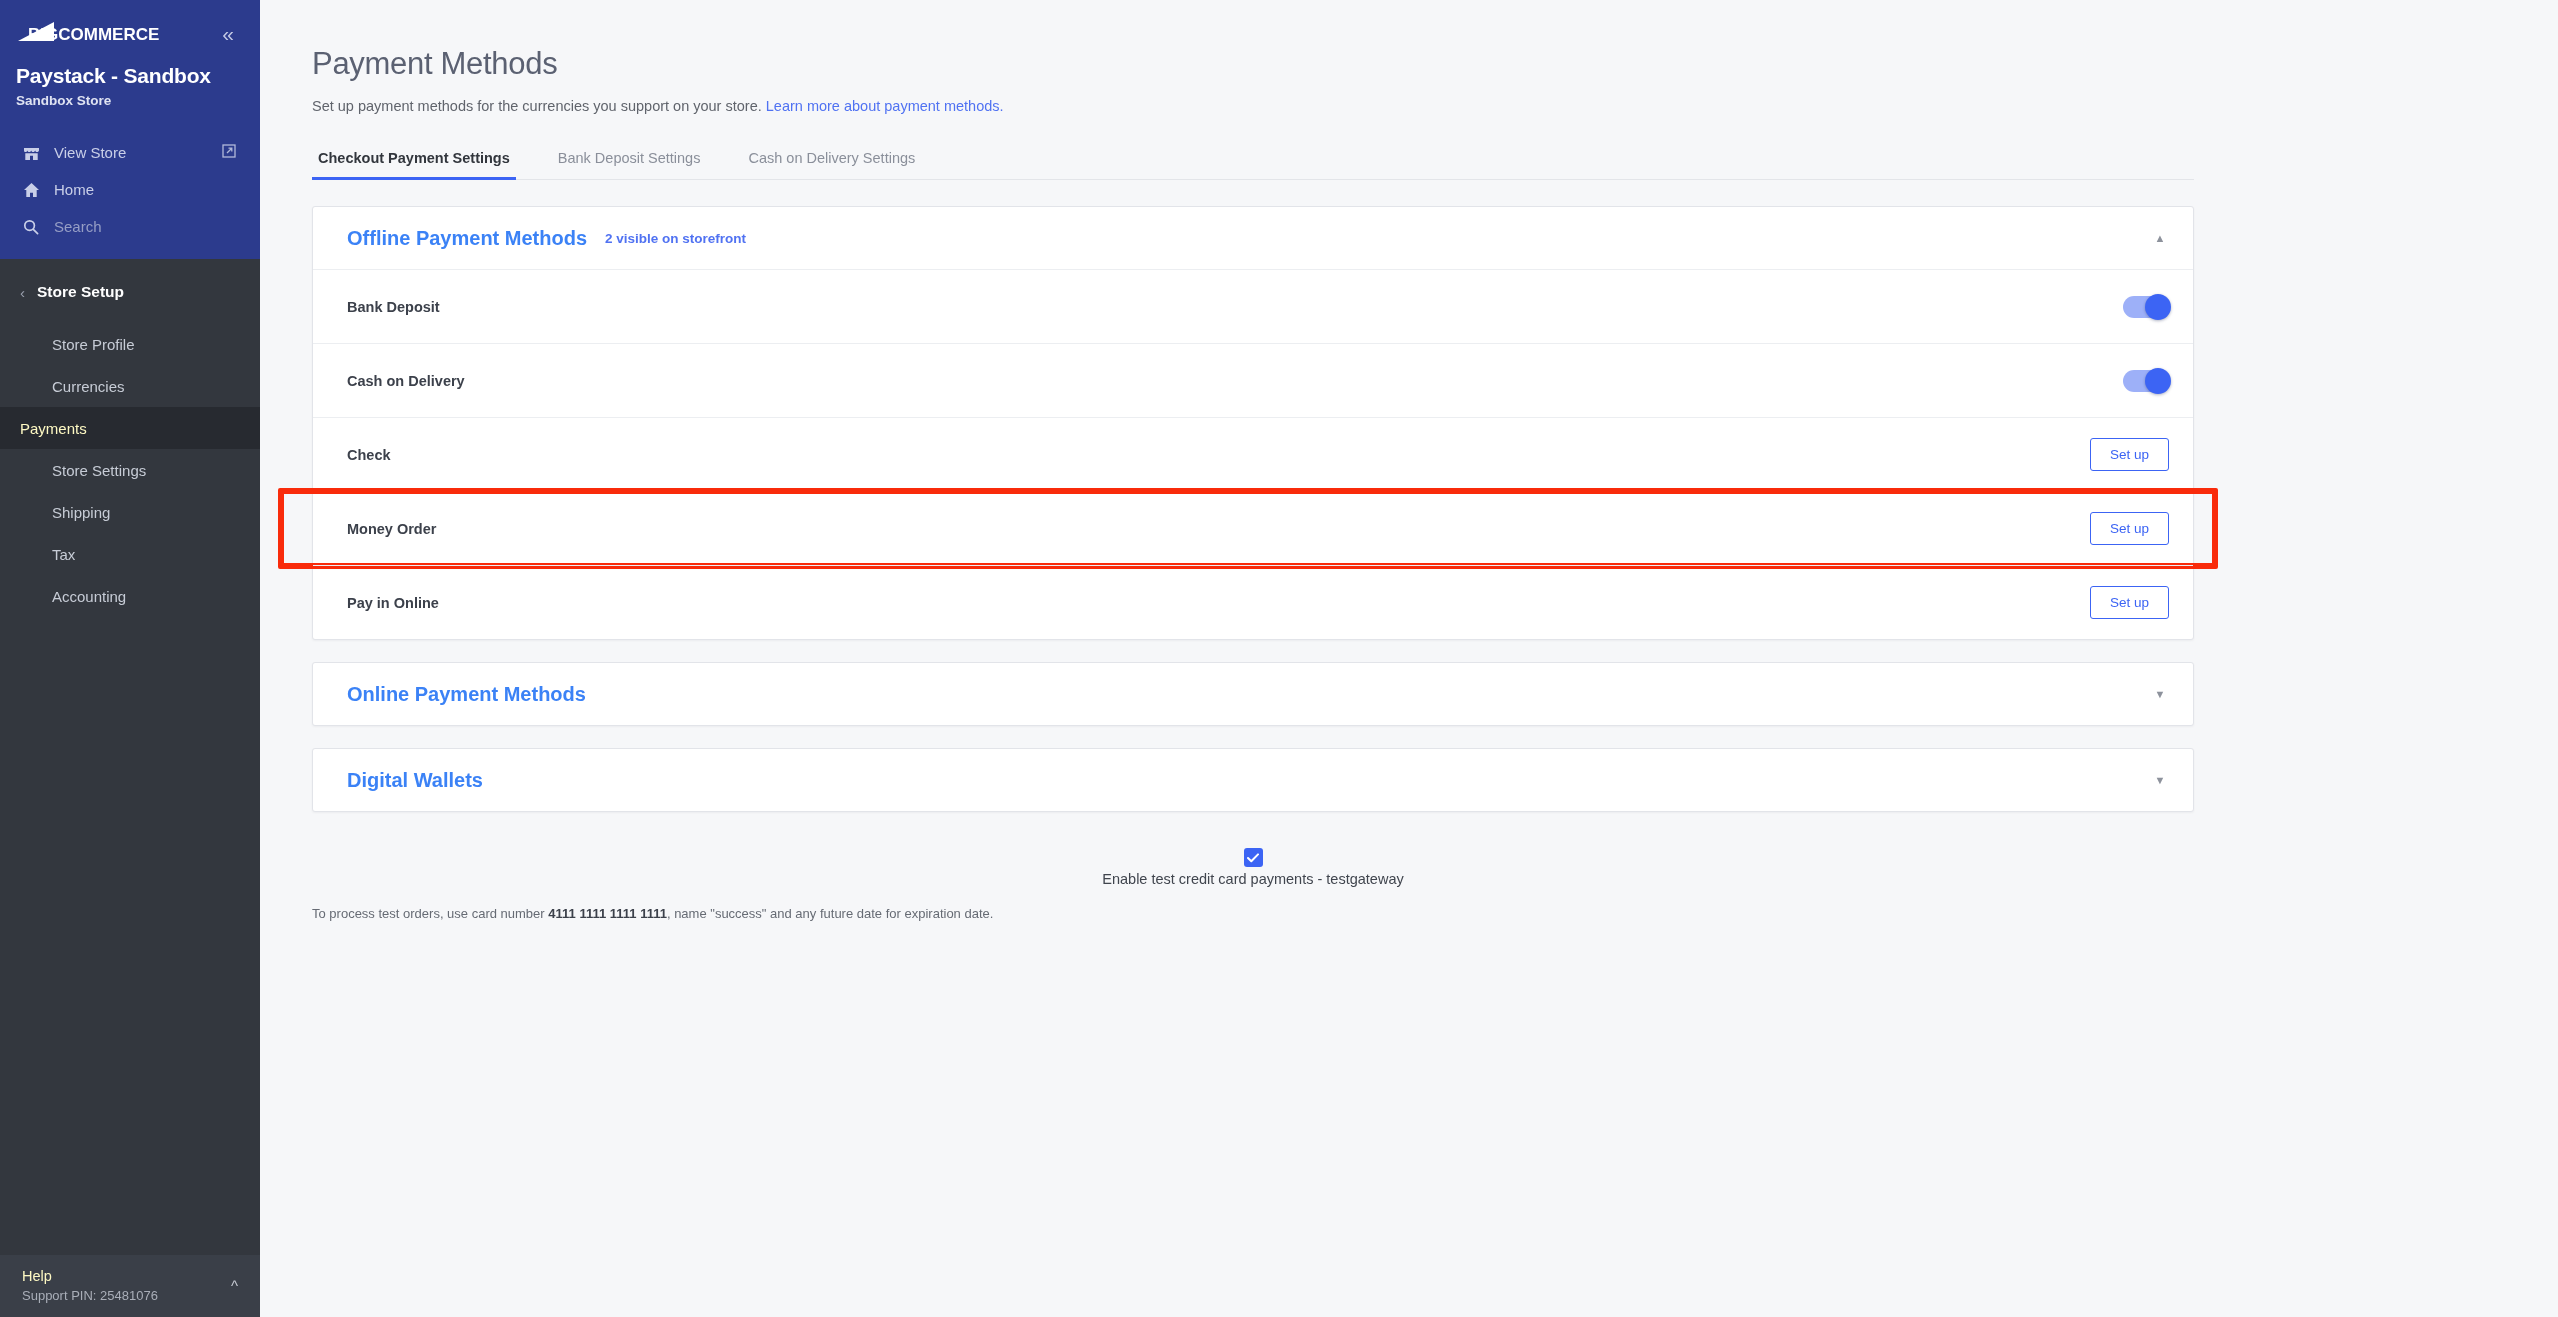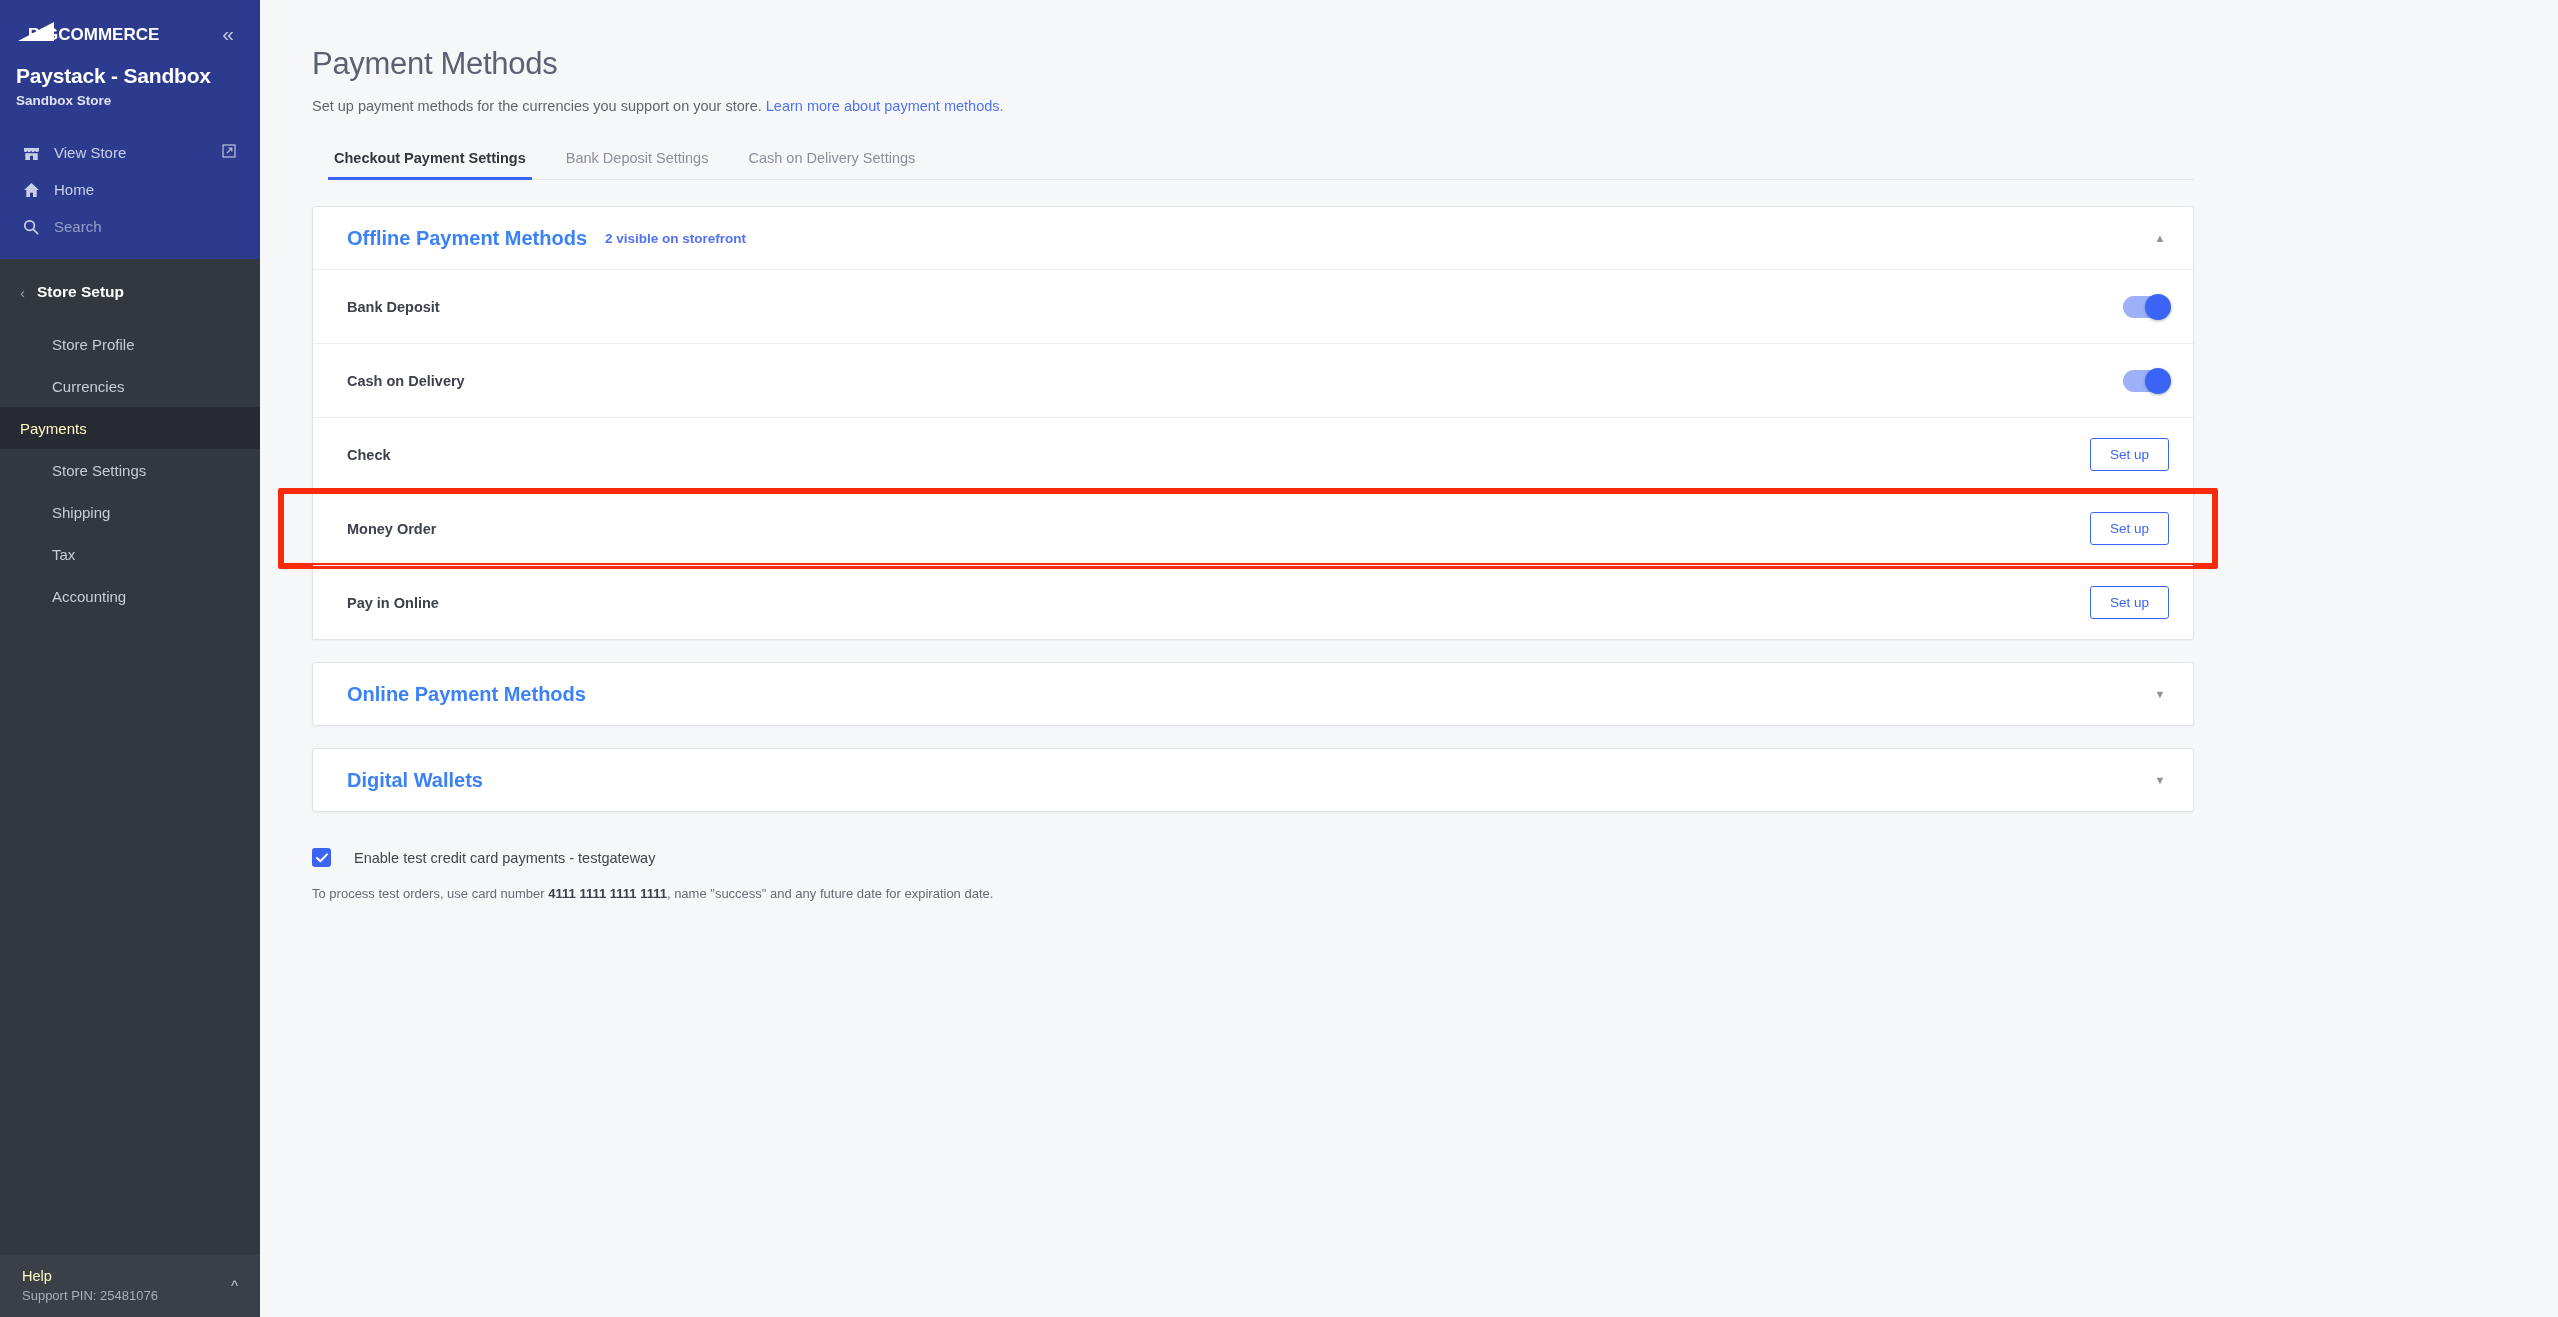--- a/index.html
+++ b/index.html
@@ -74,24 +74,23 @@
     flex: 1; height: 1317px; background: #f6f7f9;
     padding: 46px 32px 0 52px; overflow: hidden;
   }
   .page-title {
     font-size: 31px; color: #5b6172; font-weight: normal; letter-spacing: -0.3px;
   }
   .page-sub { margin-top: 16px; font-size: 14.5px; color: #60646c; }
   .page-sub a { color: #5072f2; text-decoration: none; }
 
   .tabs {
-    display: flex; align-items: flex-end; gap: 28px;
+    display: flex; align-items: flex-end; gap: 36px;
     margin-top: 36px; border-bottom: 1px solid #e3e5e9;
     padding-left: 0;
-    margin-left: 16px;
   }
   .tab {
     padding: 0 6px 11px 6px; font-size: 14.5px; color: #8a8f9a;
     cursor: pointer; border-bottom: 3px solid transparent; margin-bottom: -1px;
   }
   .tab.active { color: #32363d; font-weight: bold; border-bottom-color: #3c64f4; }
 
   .card {
     background: #fff; border: 1px solid #e2e4e9; border-radius: 3px;
     margin-top: 22px; box-shadow: 0 1px 2px rgba(40,45,60,.05);
@@ -133,21 +132,21 @@
 
   
   .highlight-box {
     position: absolute;
     border: 6px solid #f92b0b;
     left: -35px; right: -25px; top: -4px; bottom: -4px;
     pointer-events: none; border-radius: 2px;
   }
 
   .check-block { margin-top: 36px; }
-  .check-line { display: flex; align-items: center; gap: 23px; }
+  .check-line { display: flex; align-items: center; gap: 4px; flex-direction: column; }
   .cbx {
     width: 19px; height: 19px; border-radius: 3px; background: #3c64f4;
     display: flex; align-items: center; justify-content: center;
     cursor: pointer; flex: none;
   }
   .cbx svg { display: block; }
   .check-label { font-size: 14.5px; color: #40454e; }
   .check-help { margin-top: 19px; font-size: 13px; color: #666b74; }
   .check-help b { color: #3c414b; }
 </style>

